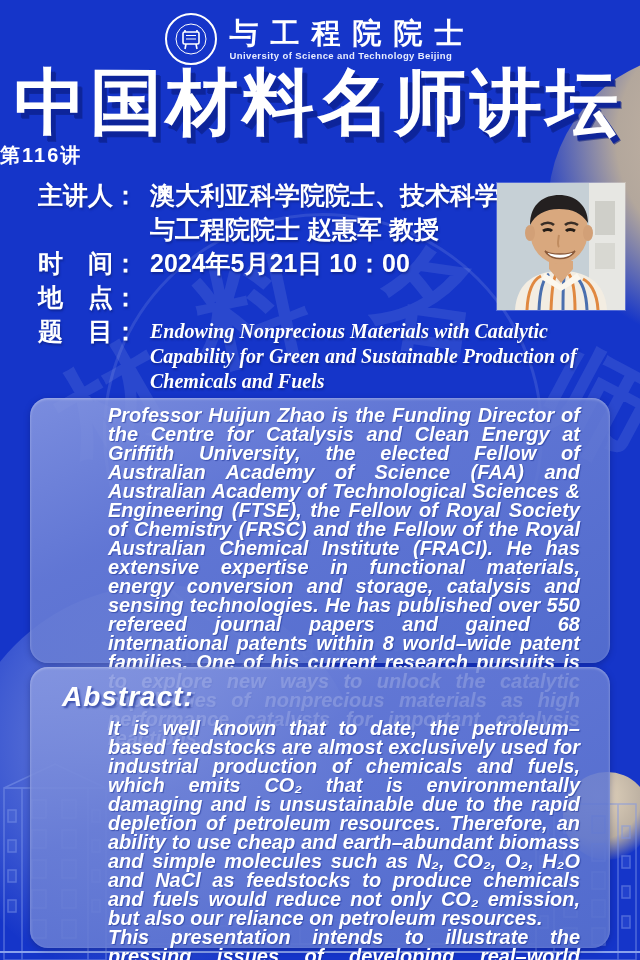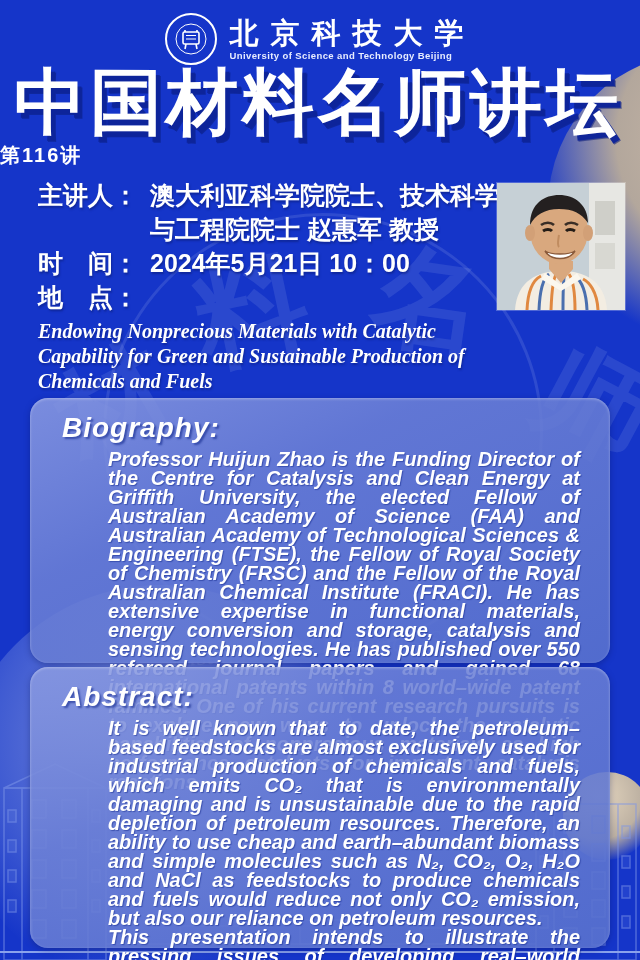--- a/index.html
+++ b/index.html
@@ -150,21 +150,21 @@
           <line x1="11" y1="8" x2="11" y2="10"></line>
             <line x1="23" y1="8" x2="23" y2="10"></line>
           <line x1="12" y1="22" x2="11" y2="27"></line>
             <line x1="22" y1="22" x2="23" y2="27"></line>
           <line x1="12" y1="13.5" x2="22" y2="13.5" stroke-width="1"></line>
           <line x1="12" y1="17" x2="22" y2="17" stroke-width="1"></line>
         </g>
       </svg>
     </div>
     <div class="univ-names">
-      <span class="univ-cn">北京科技大学</span>
+      <span class="univ-cn">与工程院院士</span>
       <span class="univ-en">University of Science and Technology Beijing</span>
     </div>
   </div>
 
   <div class="main-title">中国材料名师讲坛</div>
   <div class="session">第116讲</div>
 
   <div class="info">
     <div class="info-row">
       <span class="info-label">主讲人：</span>
@@ -172,20 +172,21 @@
 与工程院院士 赵惠军 教授</span>
     </div>
     <div class="info-row">
       <span class="info-label">时　间：</span>
       <span class="info-value">2024年5月21日 10：00</span>
     </div>
     <div class="info-row">
       <span class="info-label">地　点：</span>
     </div>
     <div class="info-row">
+      <span class="info-label">题　目：</span>
       <span class="info-value topic-value">Endowing Nonprecious Materials with Catalytic Capability for Green and Sustainable Production of Chemicals and Fuels</span>
     </div>
   </div>
 
   <div class="photo">
     <svg width="128" height="127" viewBox="0 0 128 127">
       <rect width="128" height="127" fill="#c6d0d6"></rect>
       <rect x="92" width="36" height="127" fill="#e7e7e3"></rect>
       <rect x="98" y="18" width="20" height="34" fill="#cfcfc9"></rect>
       <rect x="98" y="60" width="20" height="26" fill="#d8d8d2"></rect>
@@ -211,21 +212,20 @@
       <path d="M44 42 C48 39 54 39 57 42" stroke="#3a2e26" stroke-width="2.5" fill="none"></path>
       <path d="M68 42 C71 39 77 39 81 42" stroke="#3a2e26" stroke-width="2.5" fill="none"></path>
       <path d="M46 48 C49 46 53 46 55 48" stroke="#241c16" stroke-width="3" fill="none"></path>
       <path d="M69 48 C71 46 75 46 78 48" stroke="#241c16" stroke-width="3" fill="none"></path>
       <path d="M62 52 C61 58 60 62 62 64" stroke="#c08c60" stroke-width="2" fill="none"></path>
       <path d="M48 68 C54 78 72 78 78 68 C72 72 54 72 48 68 Z" fill="#fff" stroke="#8a5a3a" stroke-width="1.5"></path>
     </svg>
   </div>
 
   <div class="panel panel-bio">
-    <div class="panel-heading">Biography:</div>
     <div class="panel-body">Professor Huijun Zhao is the Funding Director of the Centre for Catalysis and Clean Energy at Griffith University, the elected Fellow of Australian Academy of Science (FAA) and Australian Academy of Technological Sciences &amp; Engineering (FTSE), the Fellow of Royal Society of Chemistry (FRSC) and the Fellow of the Royal Australian Chemical Institute (FRACI). He has extensive expertise in functional materials, energy conversion and storage, catalysis and sensing technologies. He has published over 550 refereed journal papers and gained 68 international patents within 8 world–wide patent families. One of his current research pursuits is to explore new ways to unlock the catalytic capabilities of nonprecious materials as high performance catalysts for important catalysis reactions.</div>
   </div>
 
   <div class="panel panel-abs">
     <div class="panel-heading">Abstract:</div>
     <div class="panel-body">It is well known that to date, the petroleum–based feedstocks are almost exclusively used for industrial production of chemicals and fuels, which emits CO₂ that is environmentally damaging and is unsustainable due to the rapid depletion of petroleum resources. Therefore, an ability to use cheap and earth–abundant biomass and simple molecules such as N₂, CO₂, O₂, H₂O and NaCl as feedstocks to produce chemicals and fuels would reduce not only CO₂ emission, but also our reliance on petroleum resources.</div>
     <div class="panel-body">This presentation intends to illustrate the pressing issues of developing real–world applicable catalysts and effective approaches to activate nonprecious materials as high performance catalysts for catalytic conversion of biomass and simple molecules into valuable chemicals and fuels. A number of findings resulting from our recent investigations will be used to exemplify the effectiveness and applicability of new synthetic approaches and activation principles that empower the nonprecious materials with superior catalytic capabilities toward a spectrum of important thermo– and electro–catalysis reactions for green production of fine and commodity chemicals.</div>
   </div>
 
 </div>

